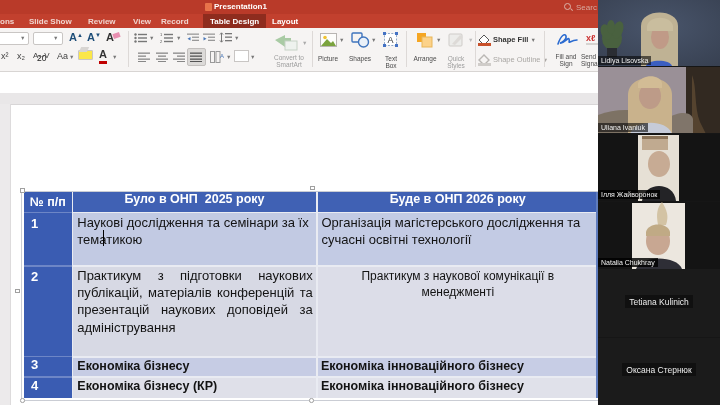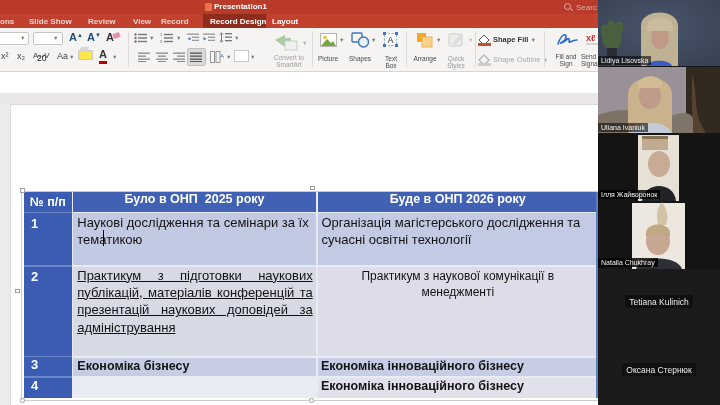--- a/index.html
+++ b/index.html
@@ -56,21 +56,21 @@
     <div class="abs" style="left:576px;top:2.5px;color:#d8aaa0;font-size:8px;">Searc</div>
   </div>
 
   <div class="abs" id="bar2">
     <div id="tabbox"></div>
     <div class="menu" style="left:0px;">ons</div>
     <div class="menu" style="left:29px;">Slide Show</div>
     <div class="menu" style="left:88px;">Review</div>
     <div class="menu" style="left:133px;">View</div>
     <div class="menu" style="left:161px;">Record</div>
-    <div class="menu" style="left:210px;color:#fff;">Record Design</div>
+    <div class="menu" style="left:210px;color:#fff;">Table Design</div>
     <div class="menu" style="left:272px;color:#fff;">Layout</div>
   </div>
 
   <div class="abs" id="ribbon">
 
     <div class="wbox" style="left:-30px;top:4px;width:57px;height:11px;"></div>
     <div class="car" style="left:20px;top:7px;">▼</div>
     <div class="wbox" style="left:33px;top:4px;width:28px;height:11px;"></div>
     <div class="abs" style="left:37px;top:5px;font-size:8.5px;color:#222;margin-top:20px;">20</div>
     <div class="car" style="left:53px;top:7px;">▼</div>
@@ -255,31 +255,32 @@
       <div class="numline" style="top:163.5px;"></div>
       <div class="numline" style="top:184px;"></div>
     </div>
 
     <div class="cell hdr" style="left:49.3px;top:0;width:242.4px;height:19.5px;line-height:15.5px;">Було в ОНП&nbsp; 2025 року</div>
     <div class="cell hdr" style="left:293.5px;top:0;width:280.5px;height:19.5px;line-height:15.5px;">Буде в ОНП 2026 року</div>
 
     <div class="cell" style="left:49.3px;top:21px;width:242.4px;height:52px;background:#c2cae3;padding:1px 3px 0 4px;line-height:17.4px;">Наукові дослідження та семінари за їх тематикою</div>
     <div class="cell" style="left:293.5px;top:21px;width:280.5px;height:52px;background:#c3cbe4;padding:1px 4px 0 4px;line-height:17.4px;">Організація магістерського дослідження та сучасні освітні технології</div>
 
-    <div class="cell" style="left:49.3px;top:74.5px;width:242.4px;height:89.5px;background:#d7d9e4;padding:0 3px 0 4px;line-height:17.4px;text-decoration:underline;">
+    <div class="cell" style="left:49.3px;top:74.5px;width:242.4px;height:89.5px;background:#d7d9e4;padding:0 3px 0 4px;line-height:17.4px;">
       <div class="jline">Практикум з підготовки наукових</div>
       <div class="jline">публікацій, матеріалів конференцій та</div>
       <div class="jline">презентацій наукових доповідей за</div>
       <div>адміністрування</div>
     </div>
     <div class="cell" style="left:293.5px;top:74.5px;width:280.5px;height:89.5px;background:#dcdde8;padding:1.5px 8px 0 8px;line-height:16px;text-align:center;font-size:12px;">Практикум з наукової комунікації в<br>менеджменті</div>
 
     <div class="cell" style="left:49.3px;top:165.5px;width:242.4px;height:18px;background:#c6cce4;padding:2px 0 0 4px;line-height:13px;font-weight:bold;font-size:12.5px;">Економіка бізнесу</div>
     <div class="cell" style="left:293.5px;top:165.5px;width:280.5px;height:18px;background:#c7cde5;padding:2px 0 0 3.5px;line-height:13px;font-weight:bold;font-size:12.5px;">Економіка інноваційного бізнесу</div>
 
+    <div class="cell" style="left:49.3px;top:185.5px;width:242.4px;height:20.5px;background:#dfe0e9;padding:2px 0 0 4px;line-height:13px;font-weight:bold;font-size:12.5px;">Економіка бізнесу (КР)</div>
     <div class="cell" style="left:293.5px;top:185.5px;width:280.5px;height:20.5px;background:#e0e1ea;padding:2px 0 0 3.5px;line-height:13px;font-weight:bold;font-size:12.5px;">Економіка інноваційного бізнесу</div>
 
     <div class="abs" style="left:79px;top:38px;width:1.2px;height:16px;background:#000;"></div>
   </div>
   <div class="abs" style="left:595.5px;top:192px;width:2.5px;height:206px;background:#5f7cbd;"></div>
 
   <div class="sq" style="left:20px;top:188px;"></div>
   <div class="sq" style="left:310px;top:185.5px;"></div>
   <div class="sq" style="left:15px;top:288.5px;"></div>
   <div class="sq" style="left:20px;top:398px;border-radius:50%;"></div>

